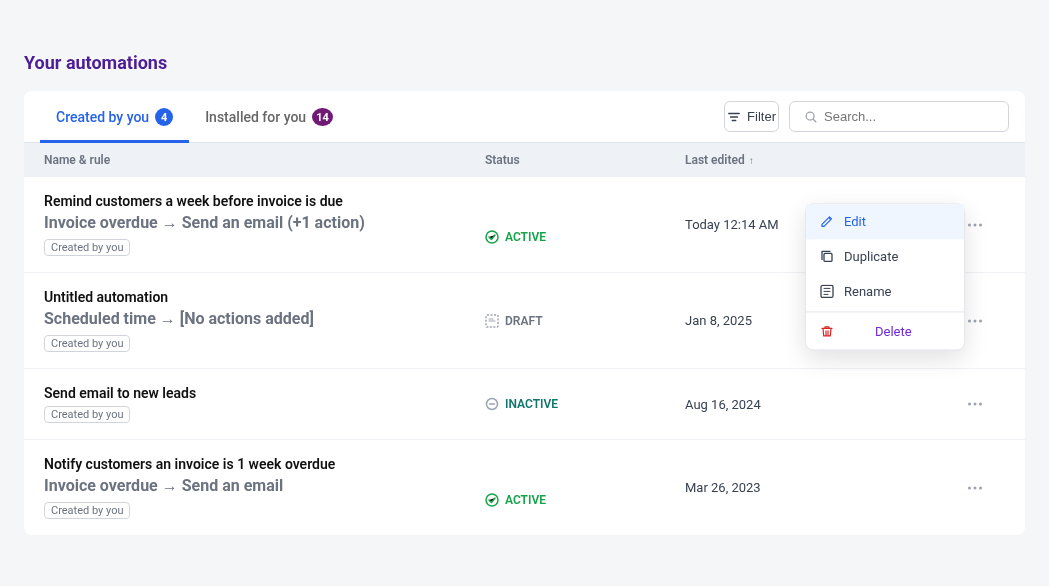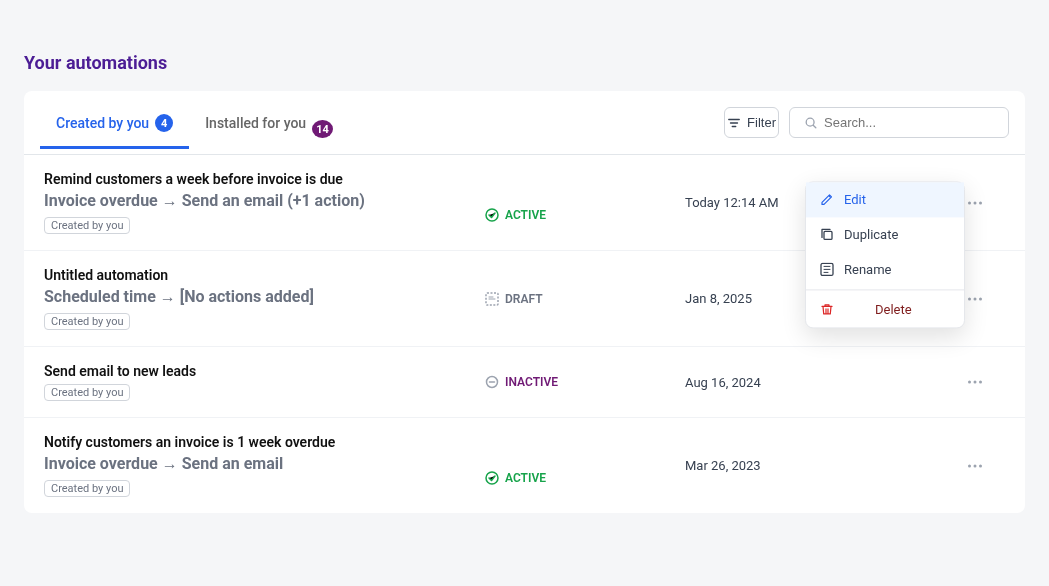--- a/index.html
+++ b/index.html
@@ -61,21 +61,20 @@
       font-weight: 700;
       min-width: 18px;
       height: 18px;
       display: flex;
       align-items: center;
       justify-content: center;
       padding: 0 4px;
     }
     .tab:not(.active) .tab-badge {
       background: #701a75;
-      margin-top: 12px;
     }
     .tabs-right {
       display: flex;
       align-items: center;
       gap: 10px;
     }
     .filter-btn {
       display: flex;
       align-items: center;
       gap: 6px;
@@ -165,21 +164,21 @@
     }
     .status-cell {
       display: flex;
       align-items: center;
       gap: 6px;
       font-size: 12px;
       font-weight: 600;
     }
     .status-active { color: #16a34a; margin-top: 24px; }
     .status-draft { color: #6b7280; }
-    .status-inactive { color: #701a75; }
+    .status-inactive { color: #0f766e; }
     .last-edited-cell {
       font-size: 13px;
       color: #374151;
     }
     .actions-cell {
       display: flex;
       justify-content: center;
     }
     .more-btn {
       background: none;
@@ -209,21 +208,21 @@
     .dropdown-item {
       display: flex;
       align-items: center;
       gap: 10px;
       padding: 10px 14px;
       font-size: 13px;
       color: #374151;
       cursor: pointer;
     }
     .dropdown-item.active-item { background: #eff6ff; color: #2563eb; }
-    .dropdown-item.delete-item { color: #7f1d1d; gap: 41px; }
+    .dropdown-item.delete-item { color: #6d28d9; gap: 41px; }
     .dropdown-divider {
       height: 1px;
       background: #e5e7eb;
       margin: 2px 0;
     }
     .icon-svg {
       width: 14px;
       height: 14px;
       flex-shrink: 0;
     }
@@ -256,20 +255,29 @@
         <svg class="icon-svg" viewBox="0 0 16 16" fill="none" xmlns="http://www.w3.org/2000/svg">
           <circle cx="7" cy="7" r="4.5" stroke="#9ca3af" stroke-width="1.5"></circle>
           <path d="M10.5 10.5l3 3" stroke="#9ca3af" stroke-width="1.5" stroke-linecap="round"></path>
         </svg>
         <input type="text" placeholder="Search..." style="">
       </div>
     </div>
   </div>
 
   <div class="table-container">
+    <div class="table-header">
+      <span>Name &amp; rule</span>
+      <span>Status</span>
+      <span class="col-last-edited">
+        <span>Last edited</span>
+        <span class="sort-arrow">↑</span>
+      </span>
+      <span></span>
+    </div>
 
     <div class="table-row">
       <div>
         <div class="row-name">Remind customers a week before invoice is due</div>
         <div class="row-rule">
           <span>Invoice overdue → Send an email (+1 action)</span>
         </div>
         <span class="row-badge">Created by you</span>
       </div>
       <div class="status-cell status-active">

